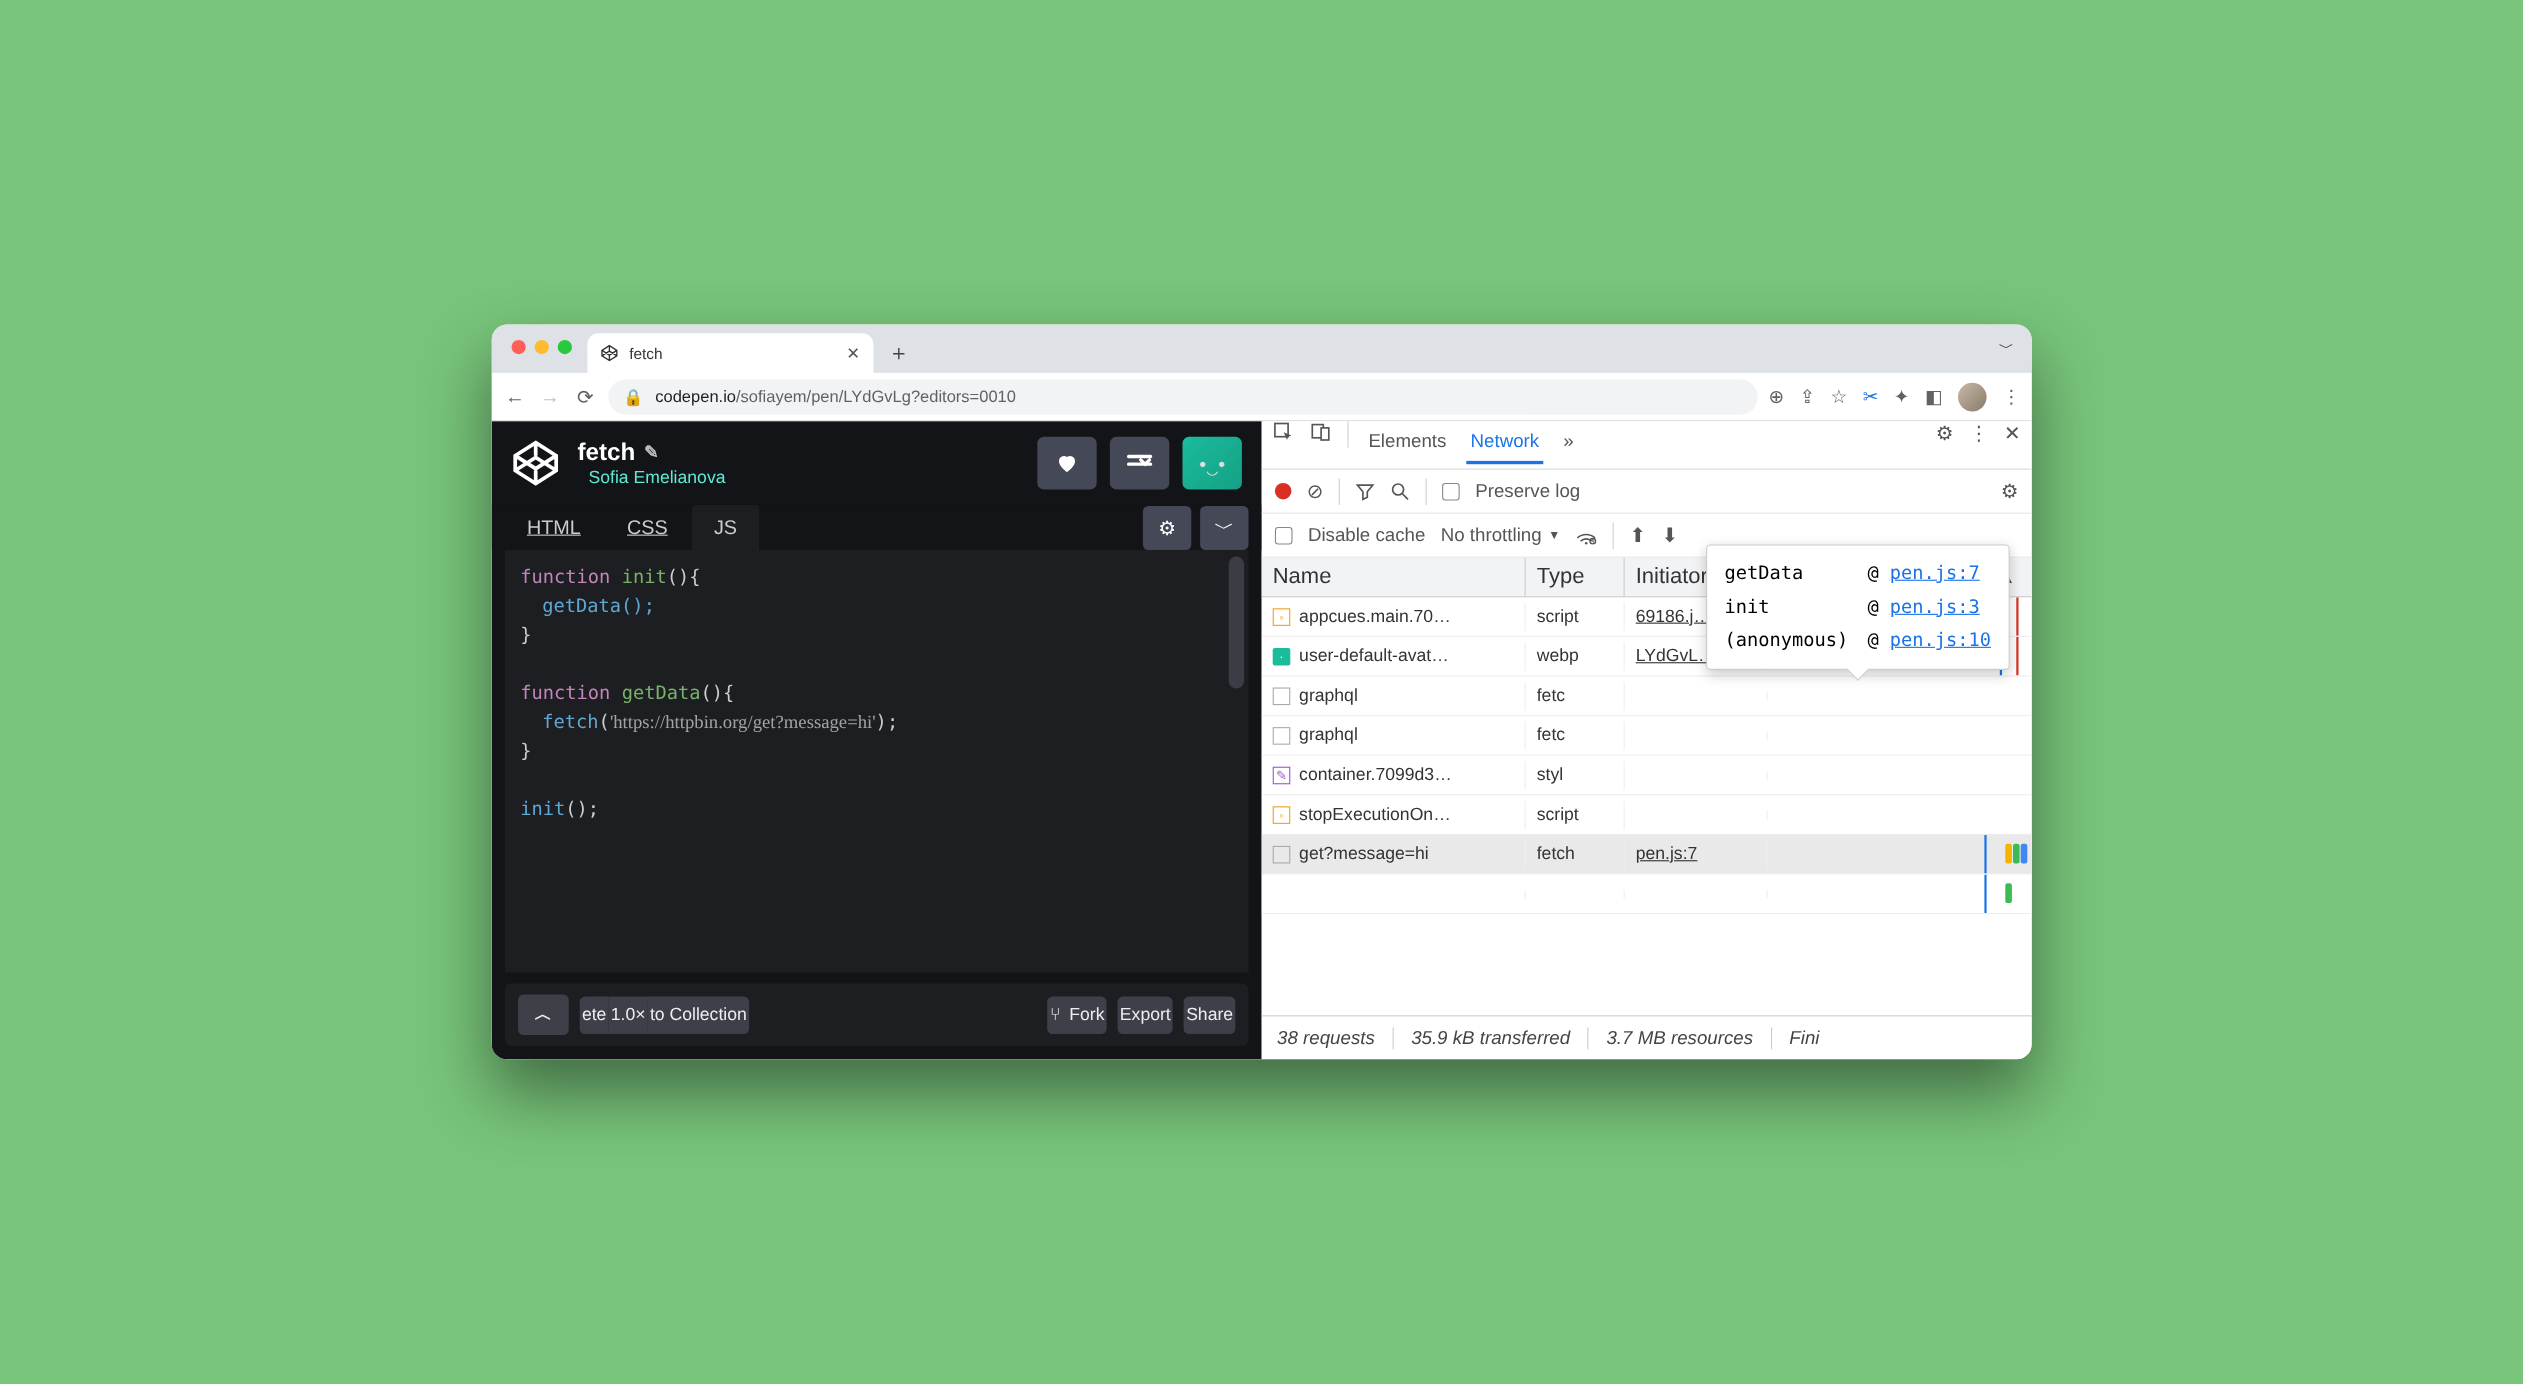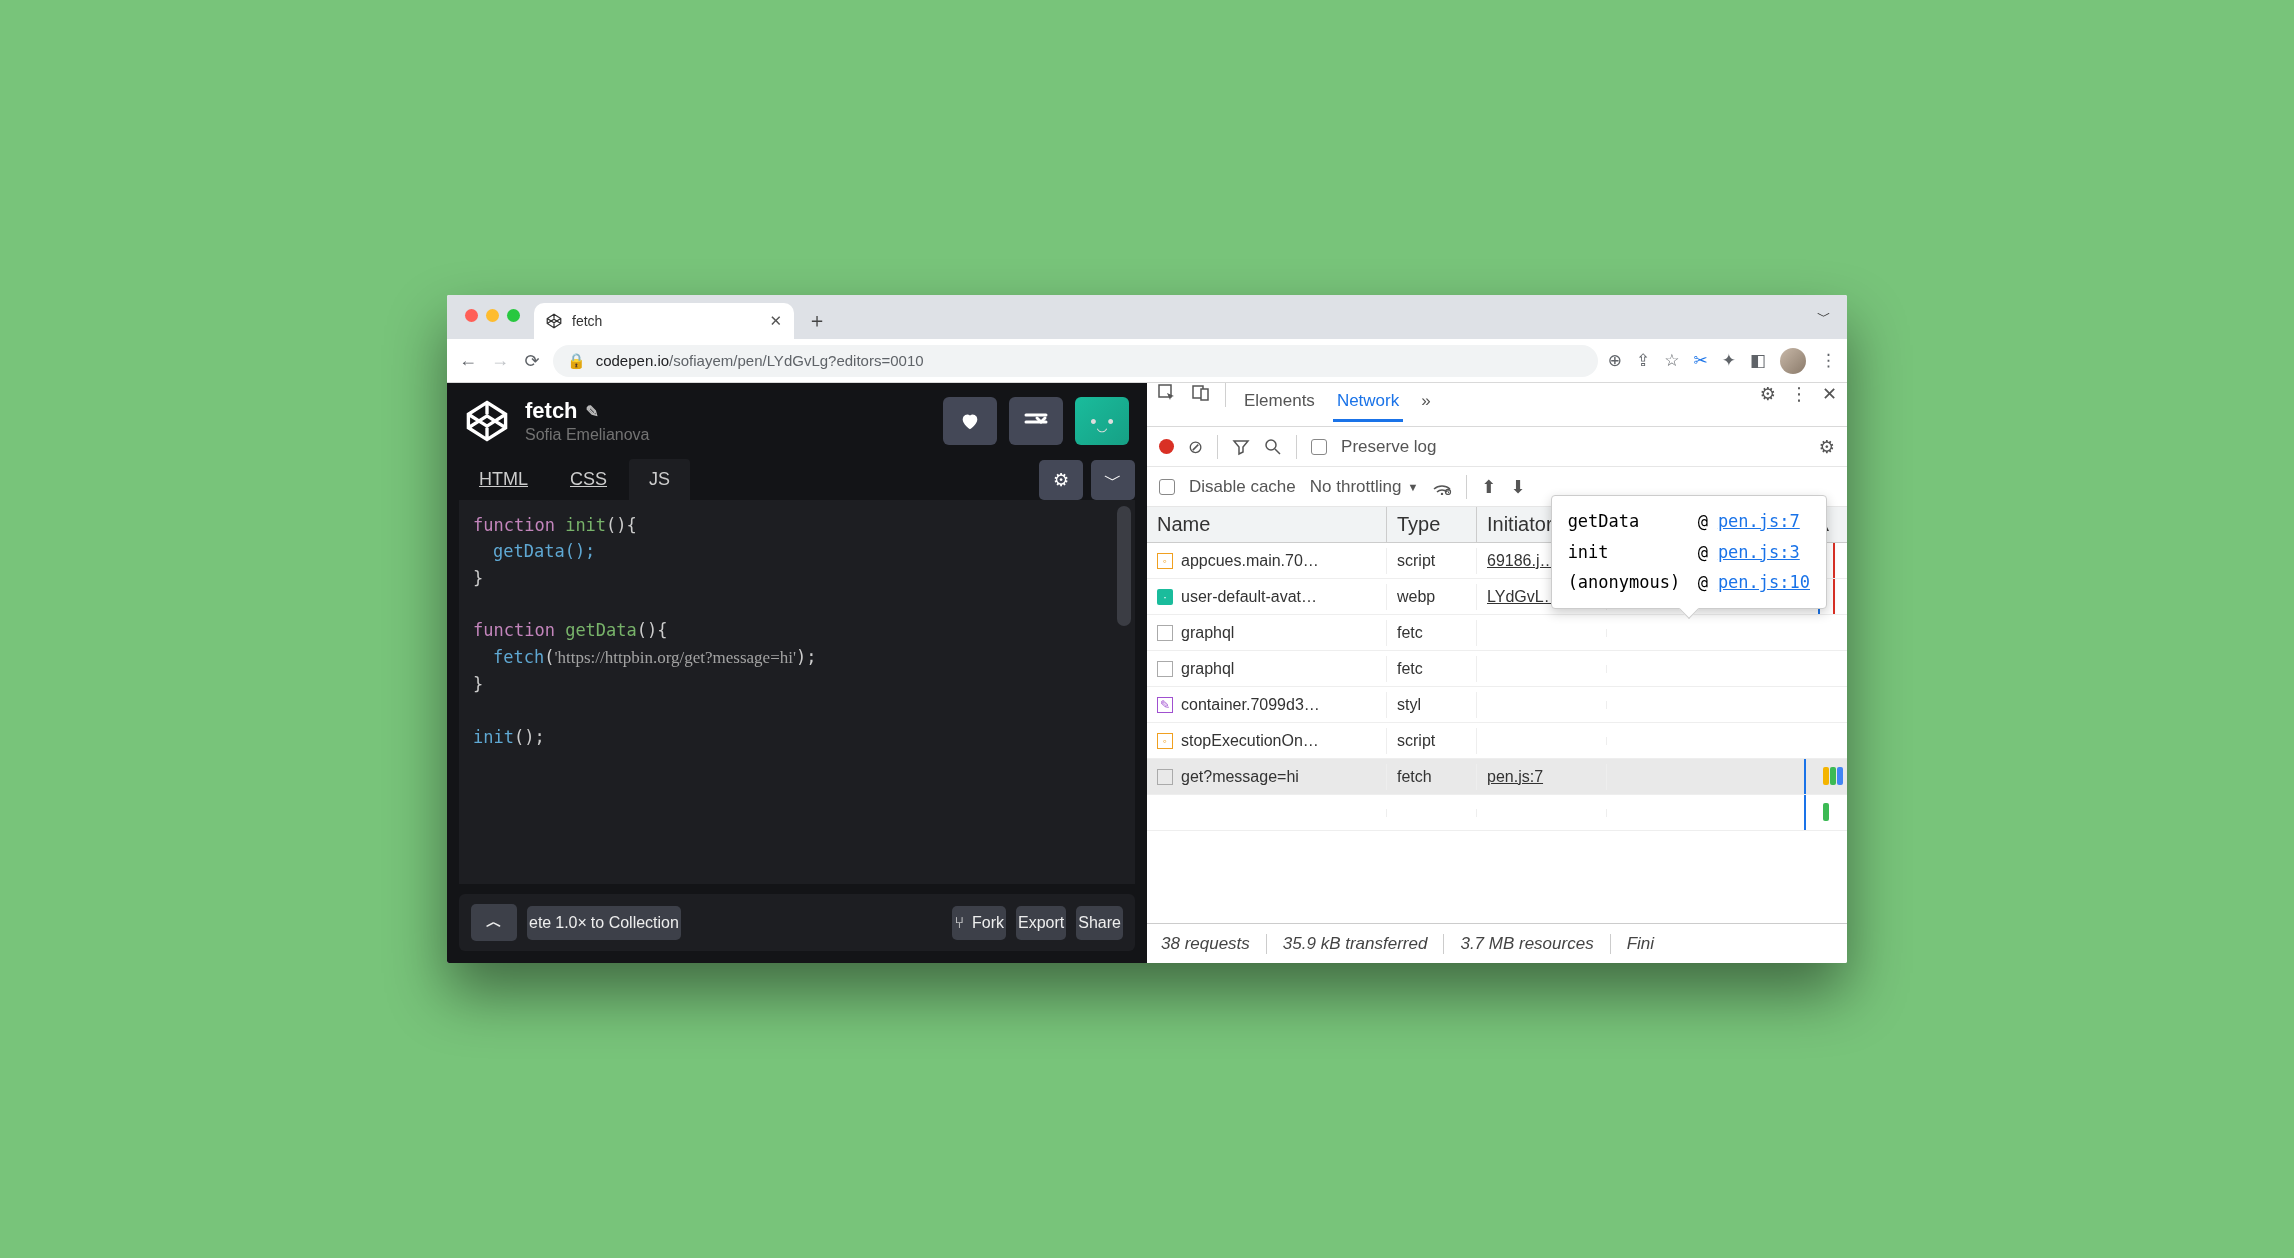--- a/index.html
+++ b/index.html
@@ -8,21 +8,21 @@
     background: #78c47a;
     display: flex;
     justify-content: center;
     align-items: center;
     min-height: 100vh;
     padding: 40px;
   }
   .window {
     width: 1400px;
     background: #fff;
-    border-radius: 2px;
+    border-radius: 14px;
     box-shadow: 0 30px 60px rgba(0,0,0,0.45);
     overflow: hidden;
   }
   
   .tab-strip {
     height: 44px;
     background: #dee1e6;
     display: flex;
     align-items: flex-end;
     padding: 6px 10px 0 10px;
@@ -57,21 +57,21 @@
   .avatar { width:26px; height:26px; border-radius:50%; background:linear-gradient(135deg,#c8b8a8,#8a7a6a); }
   
   .split { display:flex; height: 580px; }
   .left { width: 50%; background:#131417; color:#ddd; display:flex; flex-direction:column; }
   .right { width: 50%; background:#fff; display:flex; flex-direction:column; position:relative; }
   
   .cp-header { display:flex; align-items:center; padding:14px 18px; gap:16px;}
   .cp-logo { width:44px; height:44px; }
   .cp-titles { display:flex; flex-direction:column; gap:2px;}
   .cp-title { font-size:22px; font-weight:700; color:#fff; display:flex; align-items:center; gap:8px;}
-  .cp-author { font-size:16px; color:#737373;}
+  .cp-author { font-size:16px; color:#5eead4;margin-left:10px;}
   .cp-header-right { margin-left:auto; display:flex; gap:12px;}
   .cp-btn { width:54px; height:48px; border-radius:6px; background:#444857; display:flex; align-items:center; justify-content:center; color:#fff; font-size:22px;}
   .cp-avatar { width:54px; height:48px; border-radius:6px; background:linear-gradient(135deg,#1abc9c,#16a085); display:flex; align-items:center; justify-content:center; font-size:18px;}
   
   .ed-tabs-row { display:flex; align-items:center; padding:0 12px; gap:0; background:#131417;}
   .ed-tab { padding:10px 20px; font-size:18px; color:#ccc; background:#1d1e22; margin-right:2px; border-radius:4px 4px 0 0;}
   .ed-tab.plain { background:transparent;text-decoration:underline;}
   .ed-right { margin-left:auto; display:flex; gap:8px;}
   .ed-icon-btn { width:44px; height:40px; background:#444857; border-radius:5px; display:flex; align-items:center; justify-content:center; color:#fff; font-size:18px;}
   

